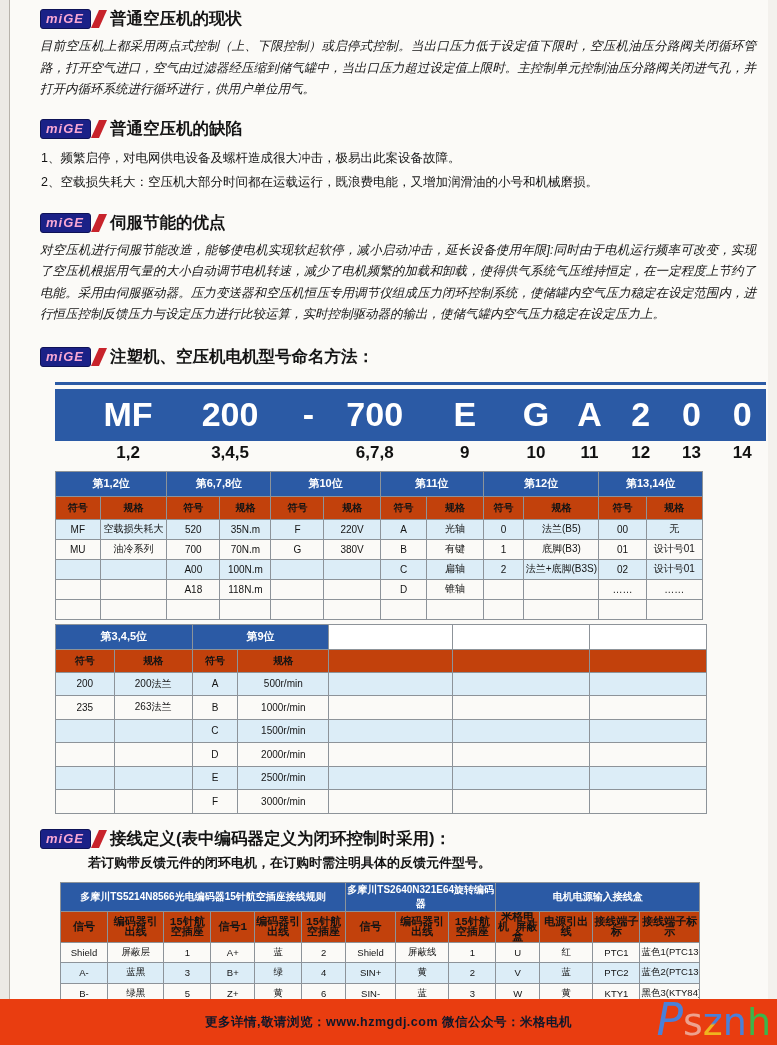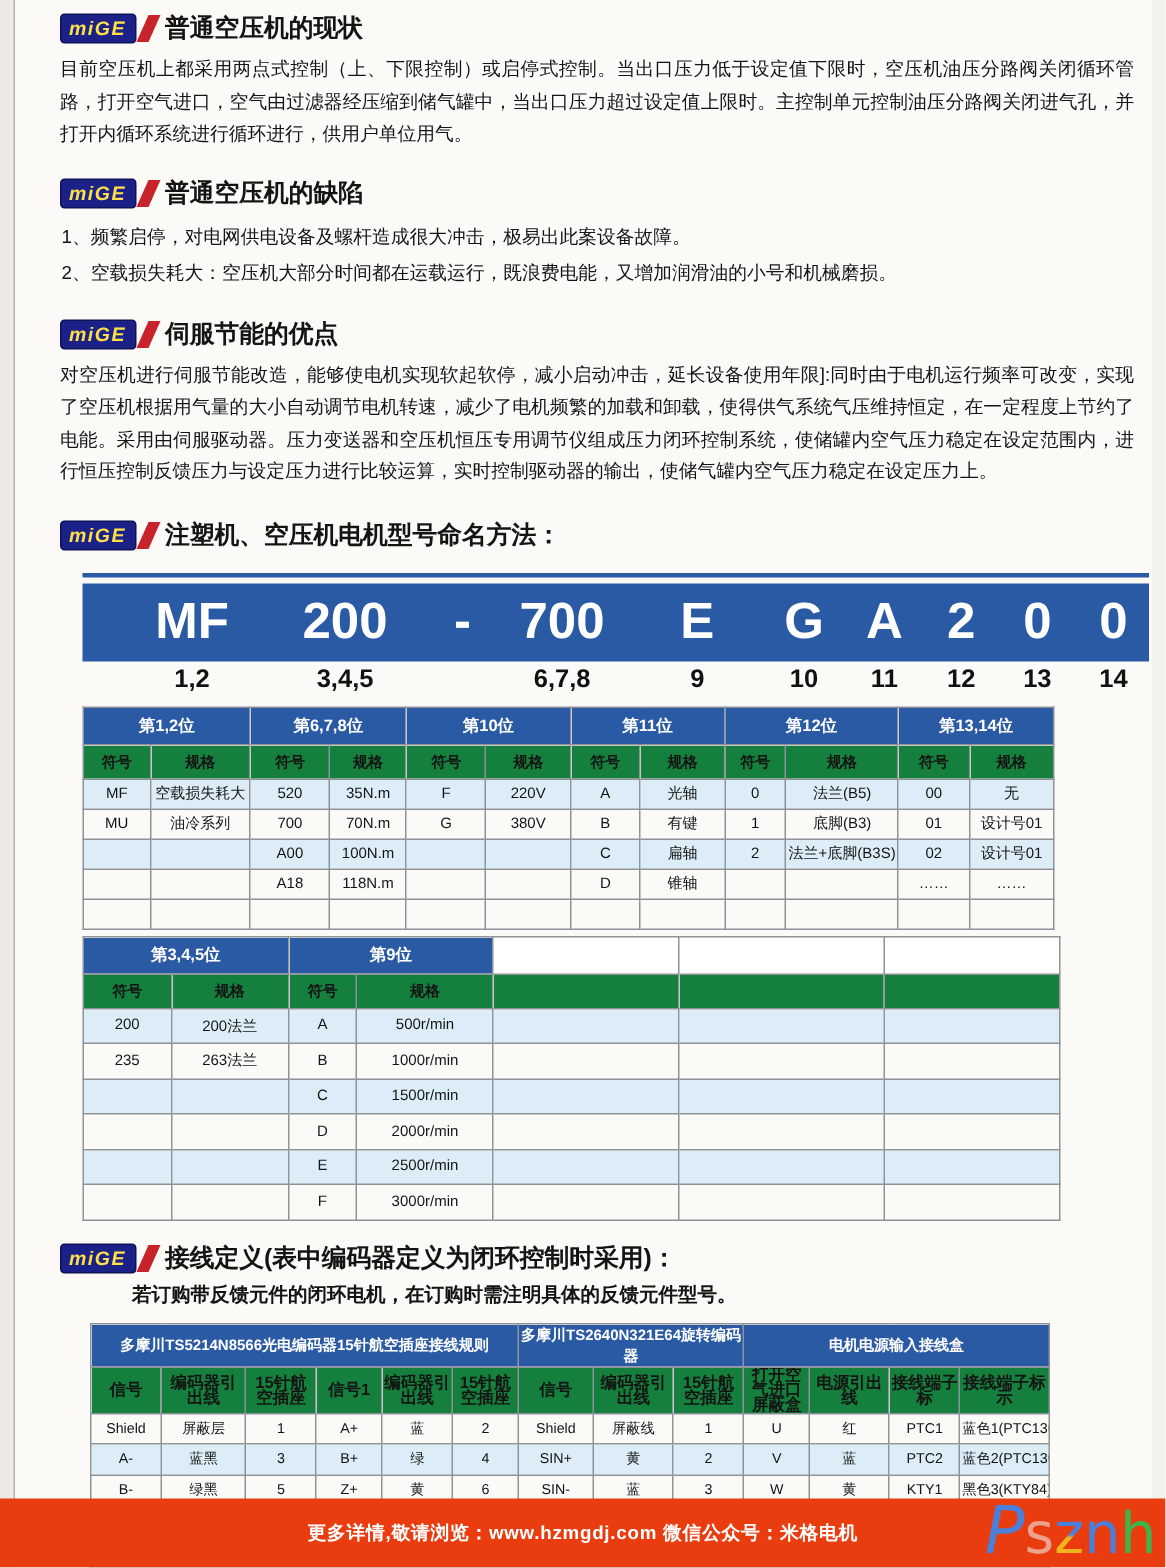--- a/index.html
+++ b/index.html
@@ -8,60 +8,60 @@
     background:#fbfaf7;color:#141414;
     font-family:"Liberation Sans","DejaVu Sans",sans-serif;
   }
   .edge-left{position:absolute;left:0;top:0;bottom:0;width:9px;background:#eceae5;border-right:1px solid #b7b3ab;}
   .edge-right{position:absolute;right:0;top:0;bottom:0;width:9px;background:#f3f1ed;}
   .content{position:absolute;left:40px;top:0;width:726px;}
 
   
   .sec-head{display:flex;align-items:center;gap:7px;margin:0;}
   .mige-logo{display:inline-flex;align-items:center;}
-  .mige-box{background:#1b2187;color:#fde047;font-weight:bold;font-style:italic;
+  .mige-box{background:#1b2187;color:#f9a8d4;font-weight:bold;font-style:italic;
     font-size:13px;letter-spacing:1px;padding:2px 6px 3px 5px;border-radius:3px;line-height:13px;
     border:1px solid #0e1257;}
   .mige-slash{display:inline-block;width:8px;height:18px;background:#c8232b;transform:skewX(-24deg);margin-left:4px;}
   .sec-title{font-weight:bold;font-size:16.5px;white-space:nowrap;}
 
-  .para{font-size:12.5px;line-height:21.5px;margin:6px 0 0 0;width:716px;text-align:justify;}
+  .para{font-size:12.5px;line-height:21.5px;margin:6px 0 0 0;width:716px;text-align:justify;font-style:italic;}
   .list-item{font-size:12.5px;line-height:23px;margin:1px;}
 
   
   .naming-wrap{margin-left:15px;margin-right:0;}
   .blue-line{height:3px;background:#2b5aa5;margin-top:14px;}
   .model-banner{background:#2b5aa5;height:52px;margin-top:4px;display:flex;align-items:center;padding-left:28px;}
   .model-banner span{display:inline-block;text-align:center;color:#fff;font-size:34px;font-weight:bold;
     font-family:"Liberation Sans","DejaVu Sans",sans-serif;}
   .model-nums{display:flex;padding-left:28px;margin-top:2px;}
   .model-nums span{display:inline-block;text-align:center;color:#111;font-size:17px;font-weight:bold;}
 
   
   table{border-collapse:collapse;table-layout:fixed;}
   th,td{border:1px solid #8d9399;overflow:hidden;padding:0 1px;text-align:center;}
   .group-th{background:#2b5aa5;color:#fff;font-size:11px;font-weight:bold;height:24px;}
   .plain-th{background:#fff;}
-  .sub-th{background:#15803d;font-size:10px;font-weight:bold;height:22px;white-space:nowrap;}
+  .sub-th{background:#c2410c;font-size:10px;font-weight:bold;height:22px;white-space:nowrap;font-family:Liberation Mono, monospace;}
   tr.alt td{background:#dcedf7;}
   .naming-table{width:648px;margin-top:8px;margin-left:15px;}
   .naming-table td{height:19px;font-size:10px;white-space:nowrap;}
   .naming-table2{width:652px;margin-top:4px;margin-left:15px;}
   .naming-table2 td{height:22.5px;font-size:10px;white-space:nowrap;}
 
   .wiring-table{width:640px;margin-top:10px;margin-left:20px;}
   .wiring-table .group-th{font-size:10px;height:20px;}
   .wiring-table .sub-th{font-size:11px;height:26px;white-space:normal;line-height:10px;font-weight:bold;}
   .wiring-table td{height:19.5px;font-size:9.5px;white-space:nowrap;}
 
   .wiring-sub{font-size:13px;font-weight:bold;margin:4px 0 0 48px;}
 
   
   .footer{position:absolute;left:0;right:0;bottom:0;height:46px;background:#e93d10;display:flex;align-items:center;}
-  .footer-text{color:#ffffff;font-size:12.5px;font-weight:bold;margin:0 auto;letter-spacing:.5px;}
+  .footer-text{color:#0f172a;font-size:12.5px;font-weight:bold;margin:0 auto;letter-spacing:.5px;}
   .watermark{position:absolute;right:6px;bottom:2px;font-size:38px;font-weight:normal;line-height:42px;
     font-family:"DejaVu Sans","Liberation Sans",sans-serif;}
   .watermark .wm-p{font-style:italic;font-size:44px;}
   .watermark span{display:inline-block;}
   .wm-grad{background:linear-gradient(180deg,#4a80d9 52%,#f0b41e 58%);-webkit-background-clip:text;background-clip:text;-webkit-text-fill-color:transparent;}
 </style>
 </head>
 <body>
 
 <div class="edge-left"></div>
@@ -368,21 +368,21 @@
       <tr>
         <th class="sub-th">信号</th>
         <th class="sub-th">编码器引出线</th>
         <th class="sub-th">15针航空插座</th>
         <th class="sub-th">信号1</th>
         <th class="sub-th">编码器引出线</th>
         <th class="sub-th">15针航空插座</th>
         <th class="sub-th">信号</th>
         <th class="sub-th">编码器引出线</th>
         <th class="sub-th">15针航空插座</th>
-        <th class="sub-th">打开空气进口 屏蔽盒</th>
+        <th class="sub-th">米格电机 屏蔽盒</th>
         <th class="sub-th">电源引出线</th>
         <th class="sub-th">接线端子标</th>
         <th class="sub-th">接线端子标示</th>
       </tr>
     </thead>
     <tbody>
         <tr>
           <td>Shield</td>
           <td>屏蔽层</td>
           <td>1</td>

